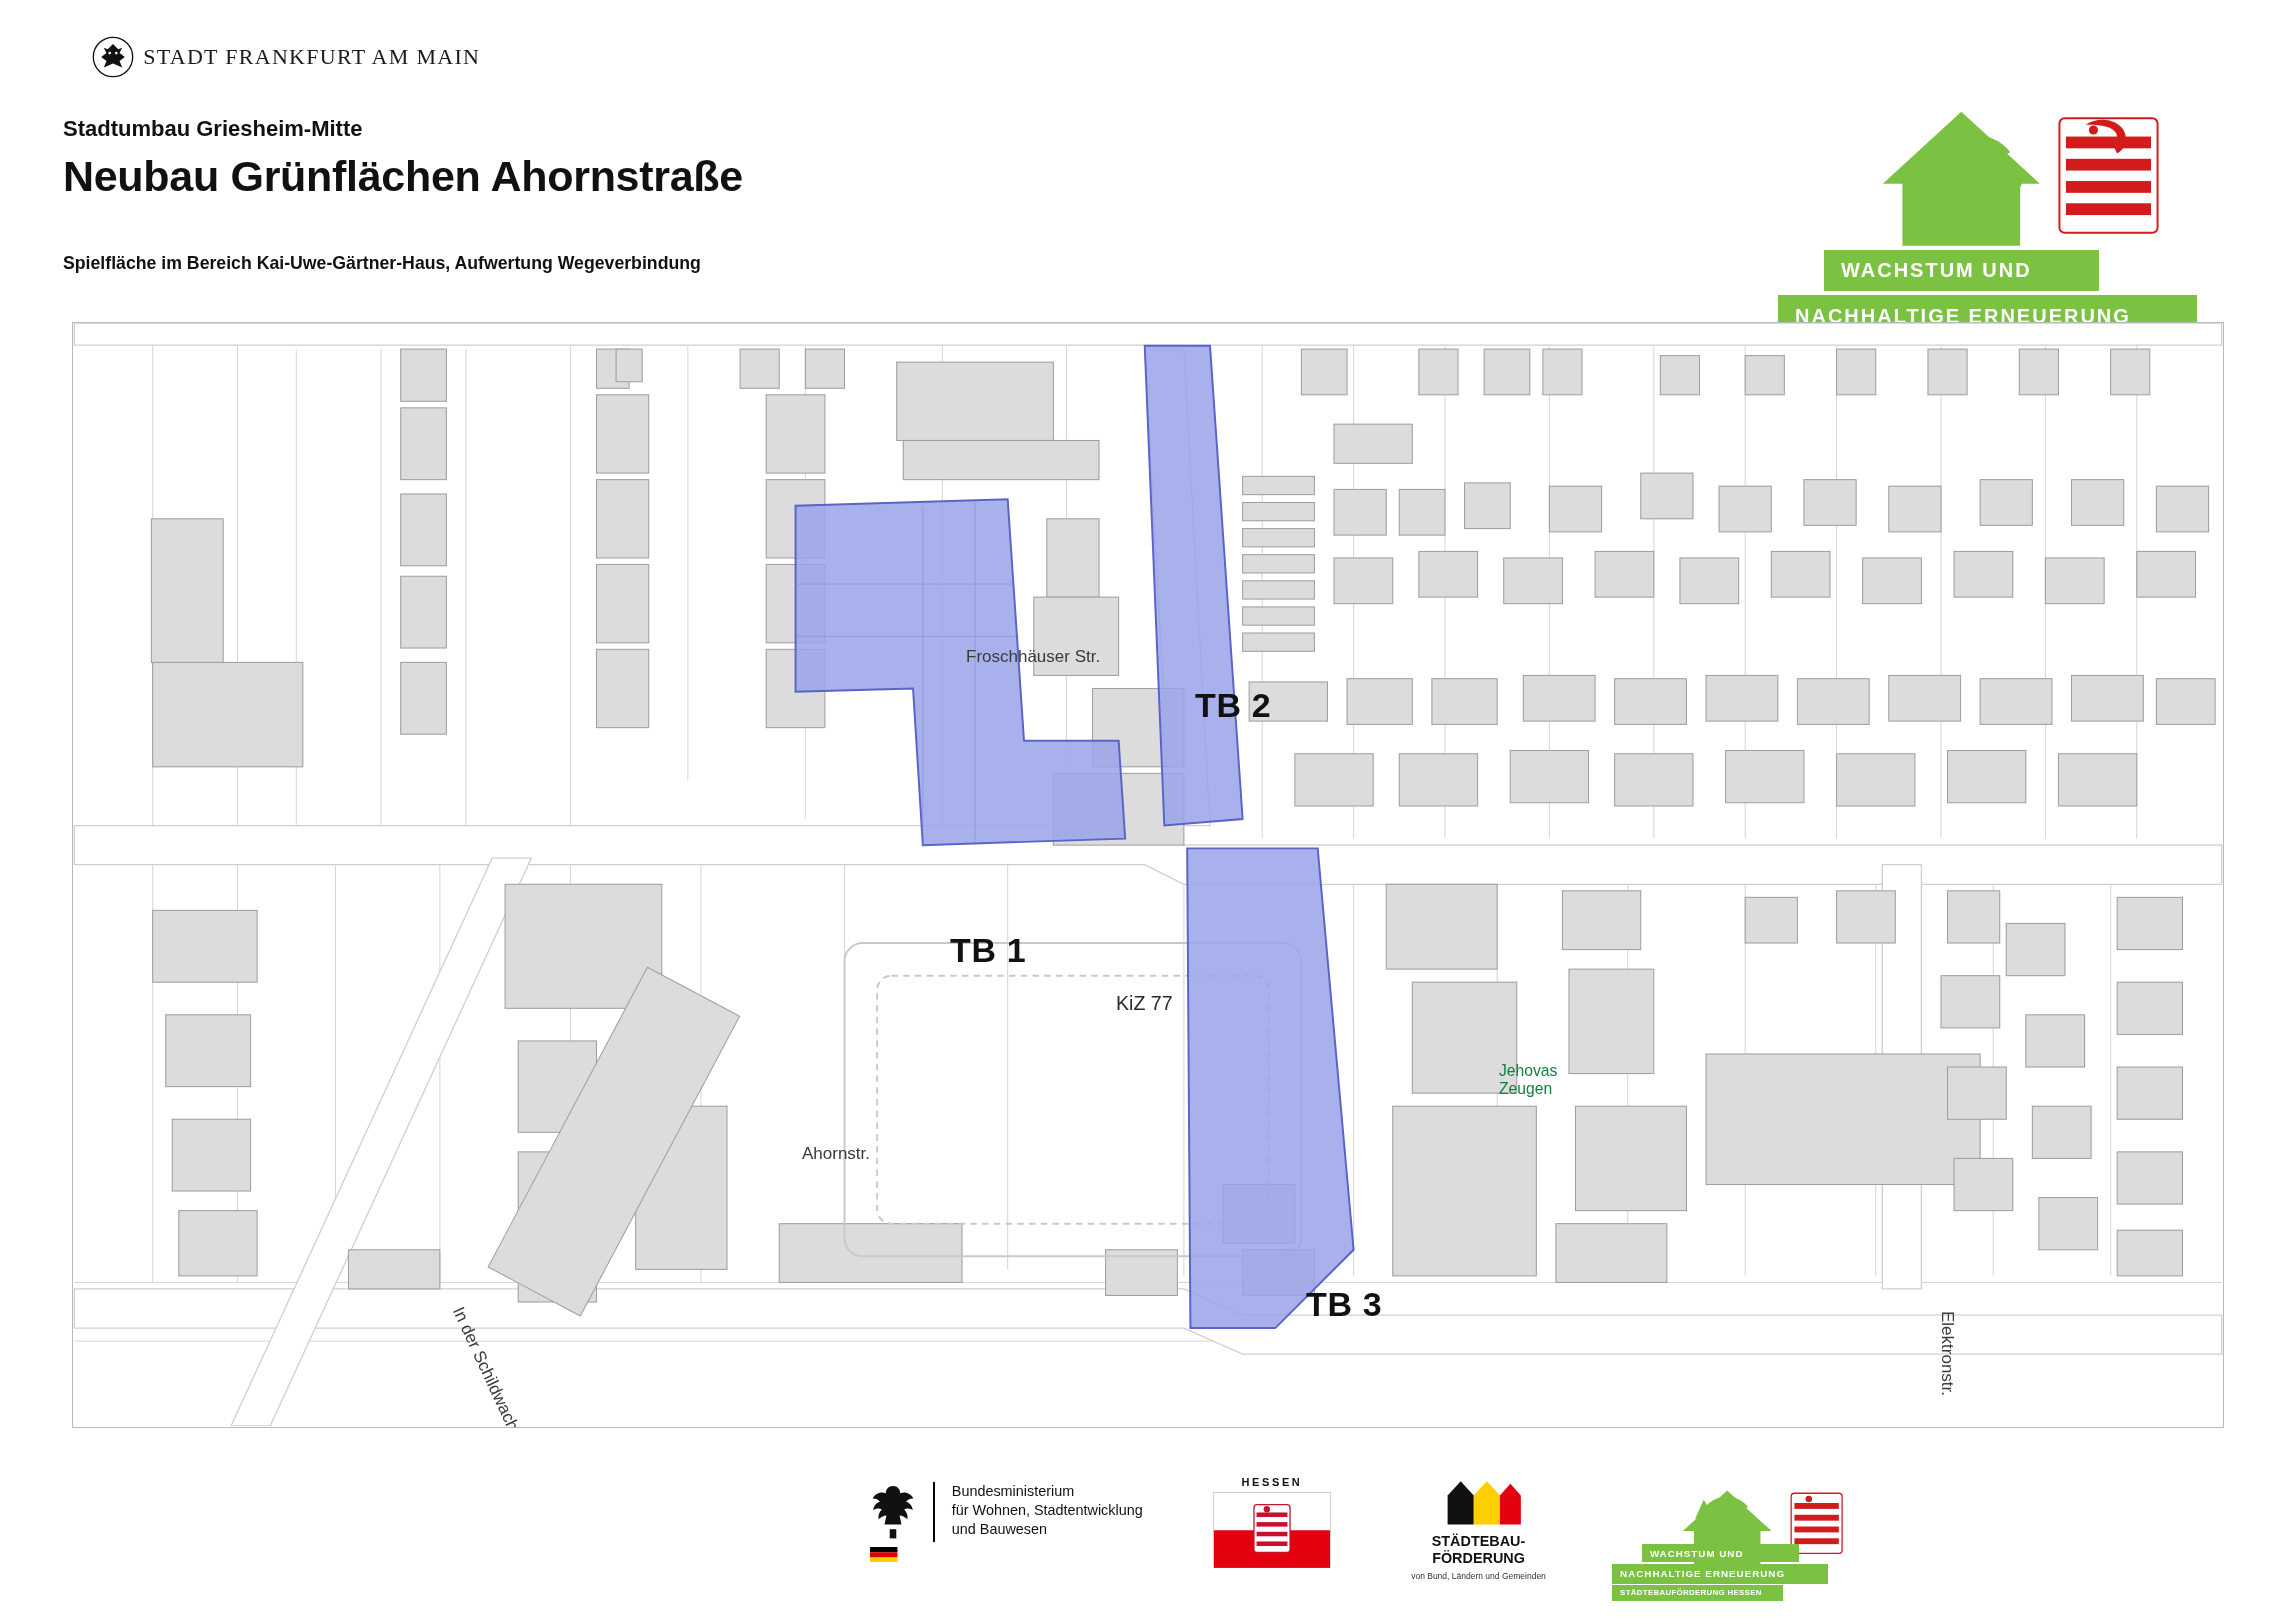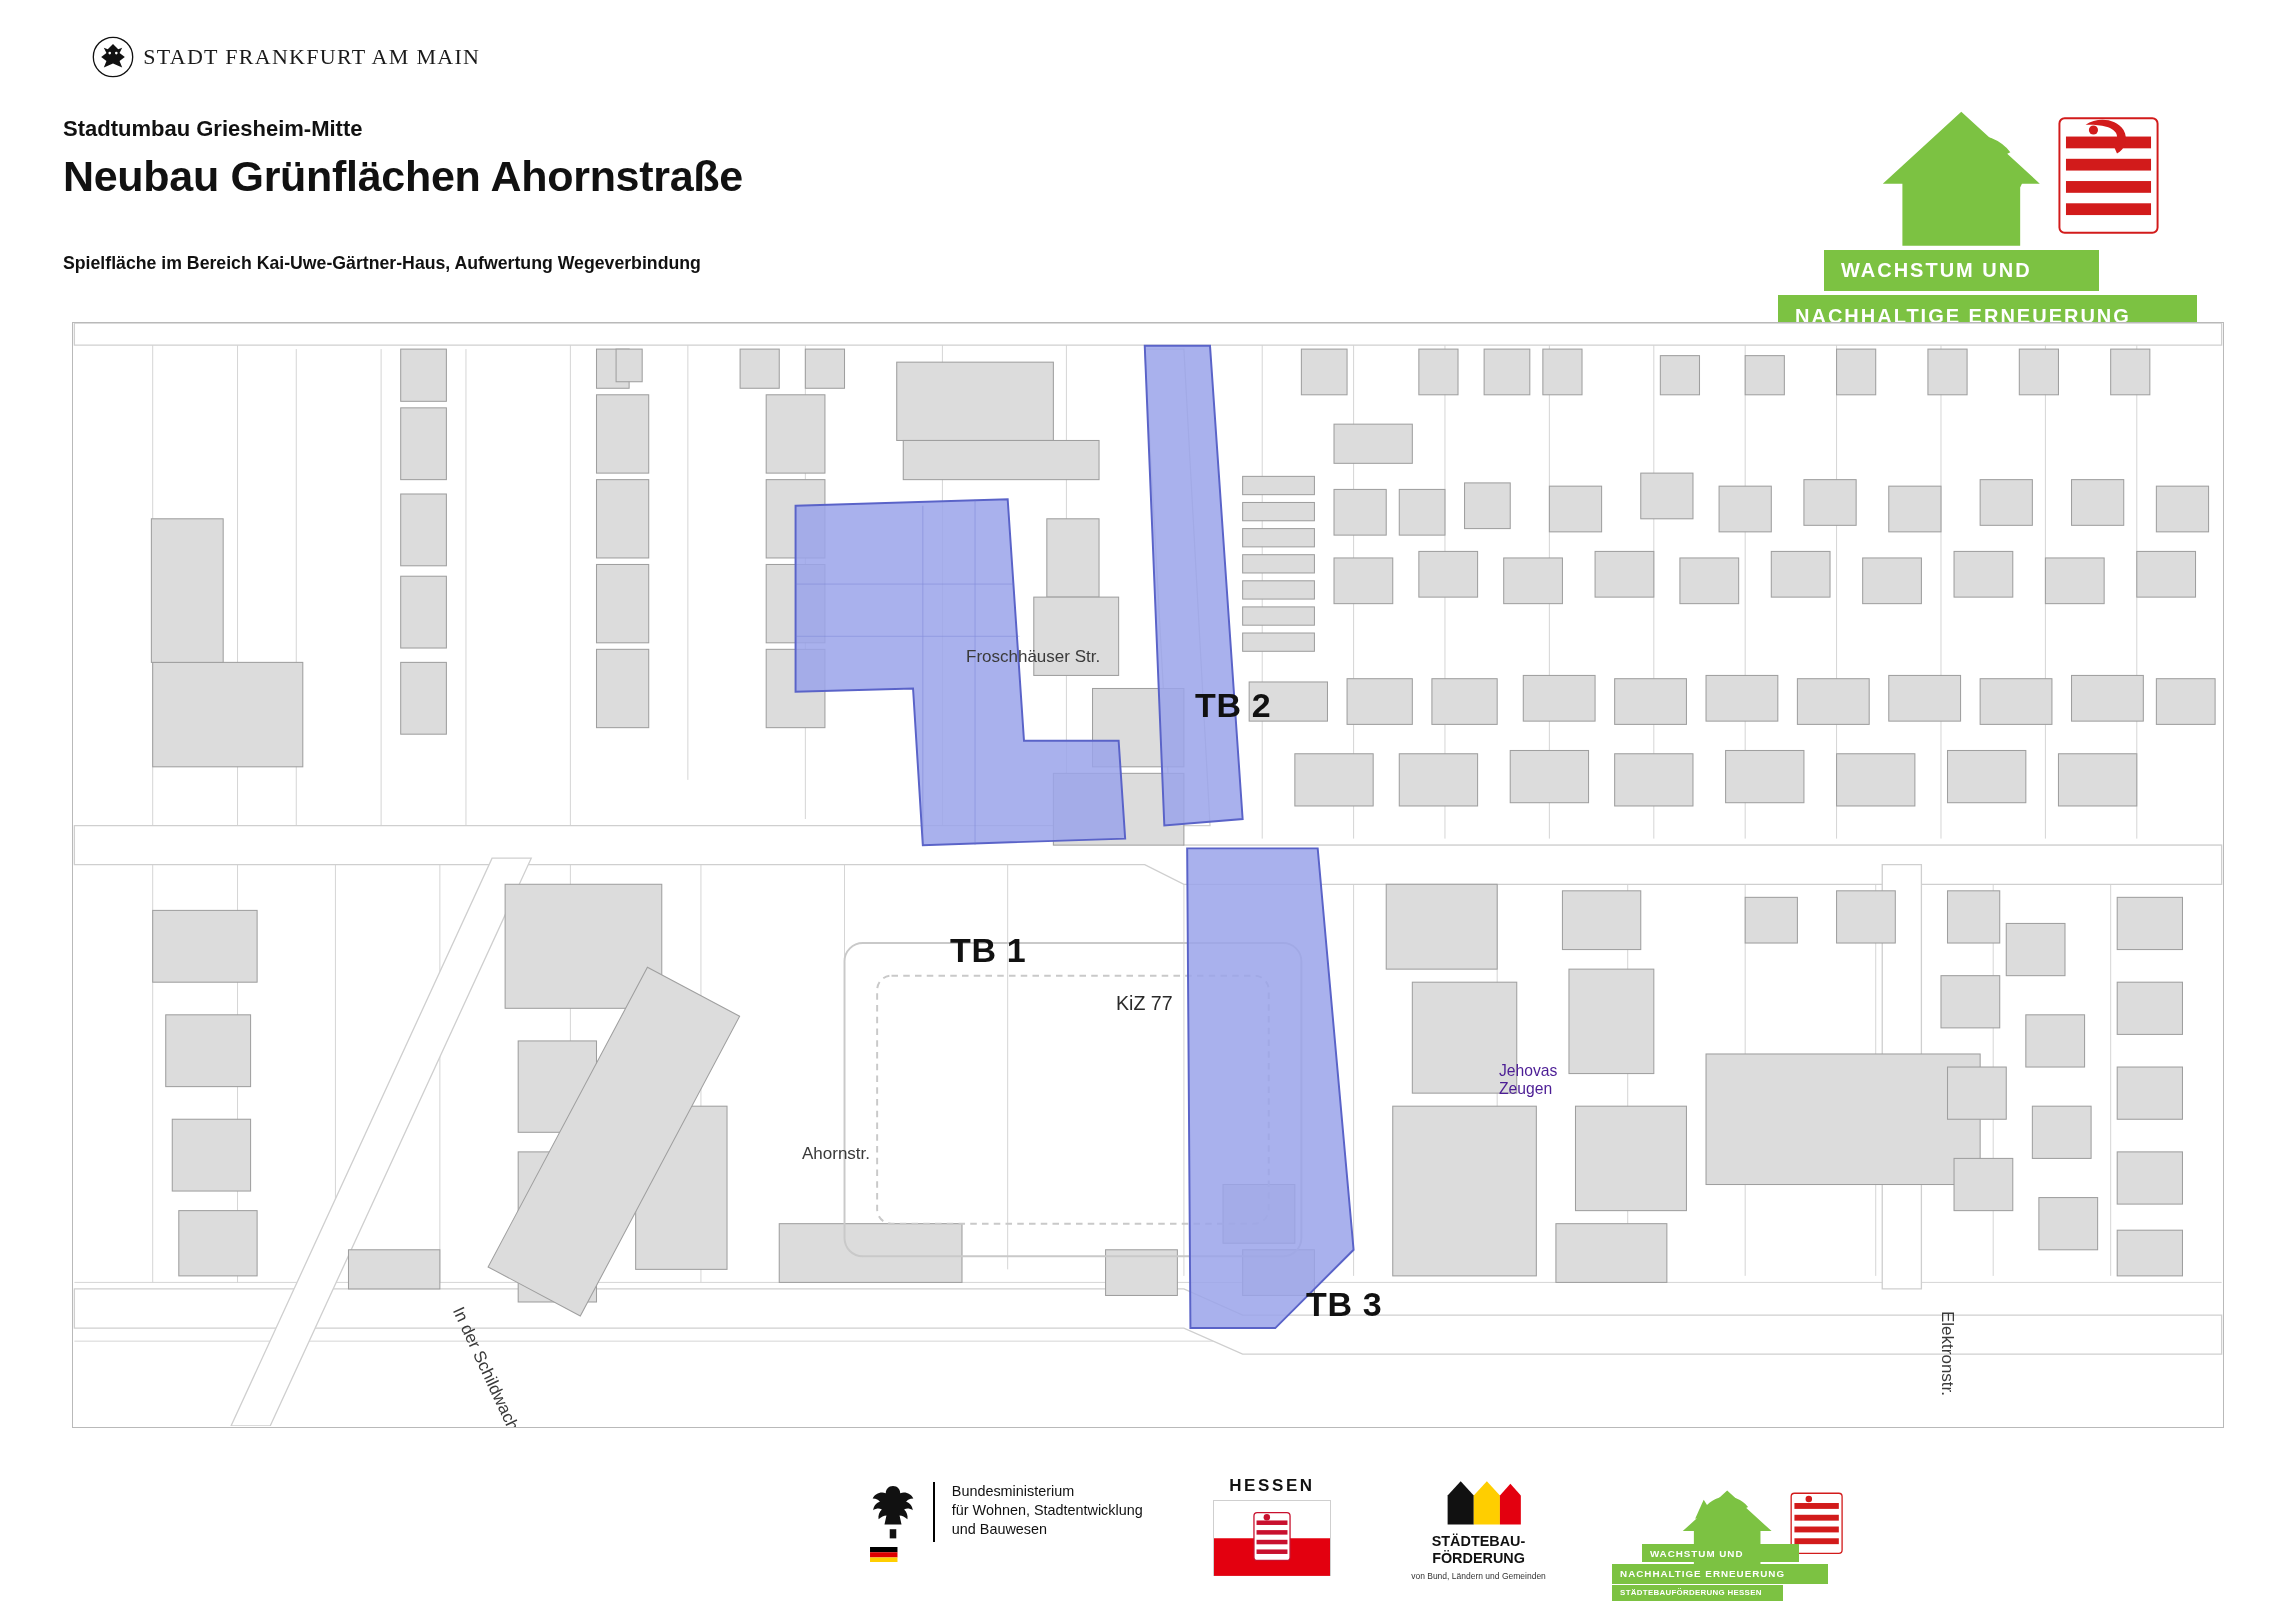--- a/index.html
+++ b/index.html
@@ -111,39 +111,39 @@
     left: 393px; top: 981px;
     transform: rotate(65deg);
     transform-origin: left top;
   }
   #lbl-elektronstr {
     left: 1884px; top: 988px;
     transform: rotate(90deg);
     transform-origin: left top;
   }
   #lbl-kiz { left: 1043px; top: 669px; font-size: 19.6px; color: #2a2a2a; }
-  #lbl-jehovas { left: 1426px; top: 739px; font-size: 15.7px; color: #4c1d95; line-height: 1.15; }
+  #lbl-jehovas { left: 1426px; top: 739px; font-size: 15.7px; color: #15803d; line-height: 1.15; }
 
   
   #footer {
     position: absolute;
     left: 0; top: 1462px;
     width: 2295px; height: 160px;
   }
   .f-item { position: absolute; }
 
   #f-bmwsb { left: 870px; top: 19.6px; display: flex; align-items: flex-start; gap: 13px; }
   #f-bmwsb .eagle { width: 46px; height: 59px; }
   #f-bmwsb .divider { width: 2px; height: 60px; background: #000; margin: 0 3.9px; }
   #f-bmwsb .txt { font-size: 14.4px; line-height: 1.32; color: #111; }
   #f-bmwsb .flag { position: absolute; left: 0; top: 65px; width: 27.5px; height: 15.7px; }
 
   #f-hessen { left: 1213px; top: 14.4px; width: 118px; }
   #f-hessen .cap {
-    font-size: 17px; font-weight: bold; letter-spacing: 2.6px;
+    font-size: 11px; font-weight: bold; letter-spacing: 2.6px;
     color: #111; text-align: center; margin-bottom: 3.9px;
   }
   #f-hessen .flagbox {
     width: 118px; height: 76px;
     background: linear-gradient(#ffffff 0 50%, #e3000f 50% 100%);
     border: 0.7px solid #cfcfcf;
     position: relative;
   }
 
   #f-staedtebau { left: 1400px; top: 14.4px; width: 157px; text-align: center; }

